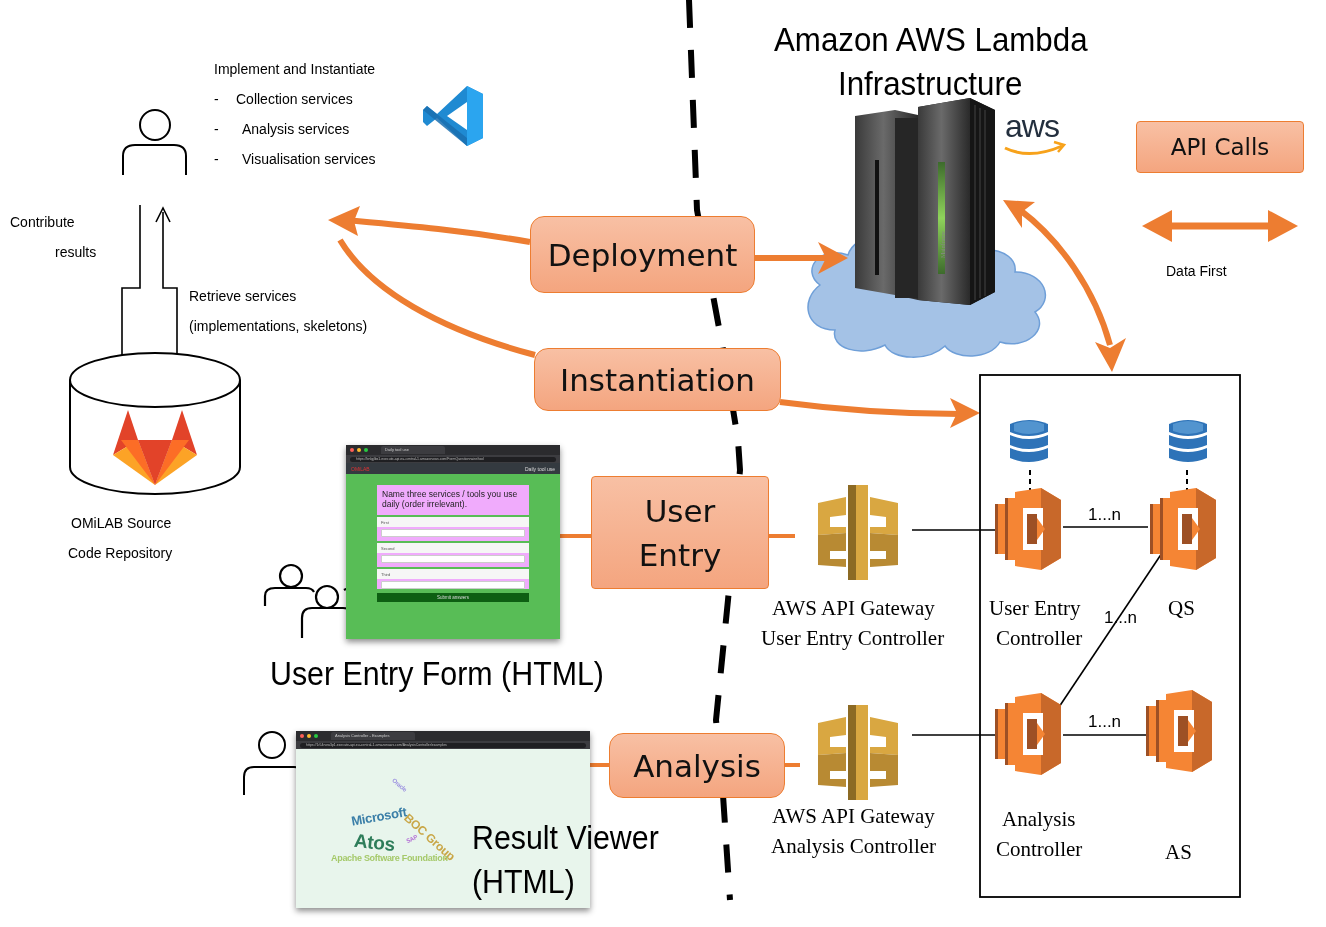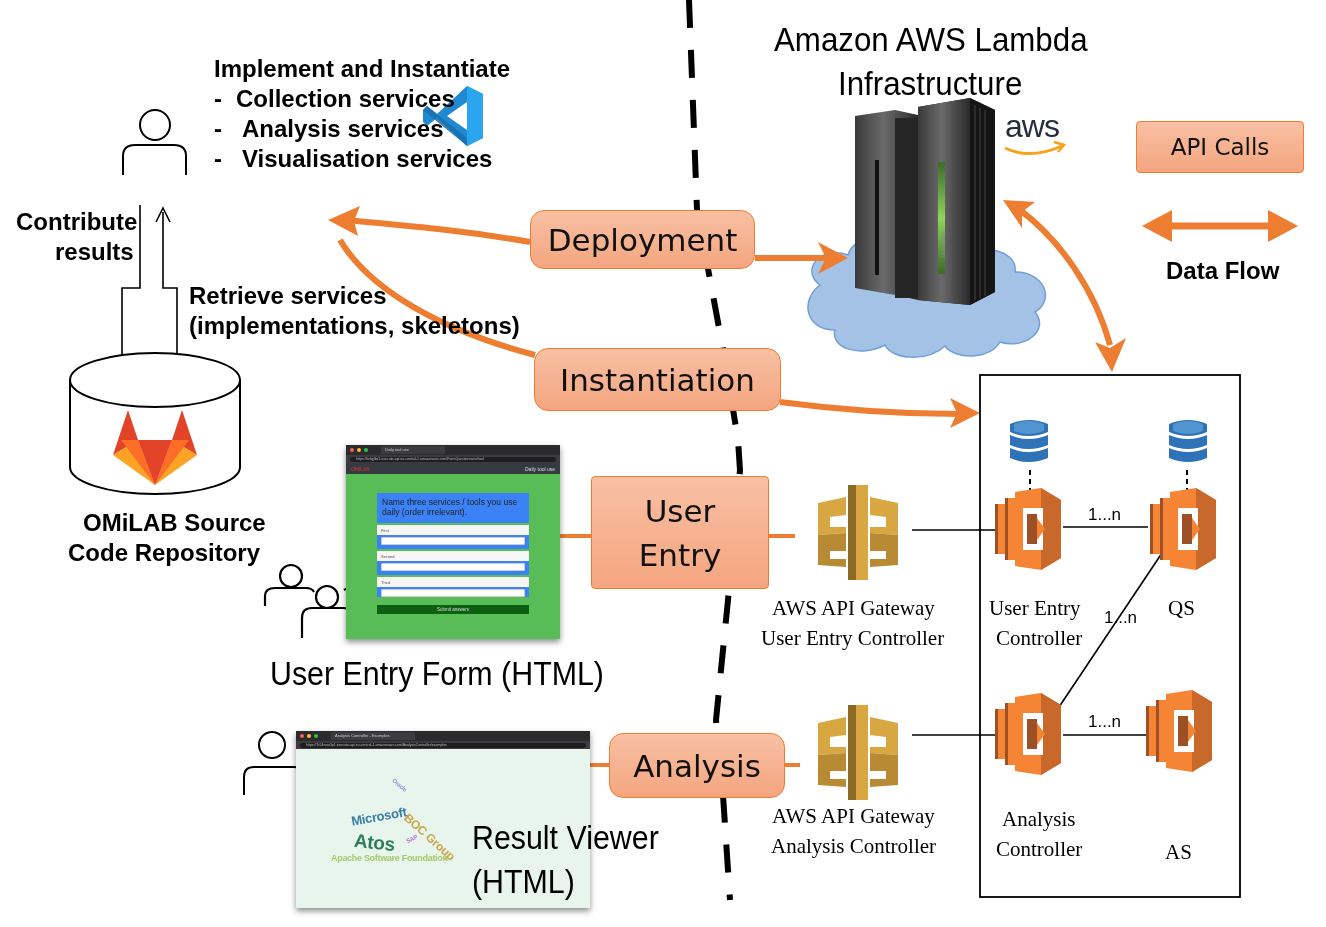--- a/index.html
+++ b/index.html
@@ -1,35 +1,35 @@
 <!DOCTYPE html>
 <html><head>
 <meta charset="utf-8">
 <style>
   html, body { margin:0; padding:0; background:#ffffff; }
   body { width:1326px; height:927px; position:relative; overflow:hidden;
          font-family:"Liberation Sans", sans-serif; color:#000; }
   .abs { position:absolute; }
   svg.layer { position:absolute; left:0; top:0; }
   .txt { position:absolute; white-space:nowrap; font-family:"Liberation Sans", sans-serif; }
-  .t20 { font-size:24px; line-height:30px;font-weight:bold; }
+  .t20 { font-size:14px; line-height:30px; }
   .t21 { font-size:21px; line-height:30px;font-family:Liberation Serif, serif; }
   .pill { position:absolute; box-sizing:border-box; border:1.5px solid #ed7d31;
           border-radius:14px; background:linear-gradient(#f8c0a4, #f4a57f);
           display:flex; align-items:center; justify-content:center; text-align:center;
           font-family:"DejaVu Sans", sans-serif; color:#111; }
   .browser { position:absolute; box-shadow:0 3px 6px rgba(0,0,0,.45); overflow:hidden; }
   .chrome-bar { background:#2b2b2e; height:10px; display:flex; align-items:center; padding-left:4px; gap:3px; }
   .dot { width:4px; height:4px; border-radius:50%; display:inline-block; }
   .tab { background:#3c3c40; height:8px; width:60px; margin-left:10px; border-radius:2px 2px 0 0;
          font-size:4px; color:#ccc; line-height:8px; padding-left:4px; }
   .url-bar { background:#3c3c40; height:8px; display:flex; align-items:center; padding:0 4px; }
   .url { flex:1; height:5px; background:#1f1f22; border-radius:3px; font-size:3.5px; color:#bbb; line-height:5px; padding-left:6px; overflow:hidden; }
   .app-bar { background:#343a40; height:11px; display:flex; justify-content:space-between; align-items:center; padding:0 5px; font-size:5px; color:#ddd; }
-  .form-card { background:#3b82f6; margin:8px auto; width:152px; }
+  .form-card { background:#f0abfc; margin:0 auto; width:152px; }
   .form-q { font-size:8.5px; line-height:10px; padding:4px 4px 6px 5px; color:#222; border-bottom:2px solid #58bd56; }
   .field-label { font-size:4px; color:#555; padding:3px 4px 2px; background:#f6f6f6; }
   .field-input { margin:2px 4px 4px; height:6px; border:1px solid #ccc; border-radius:1px; background:#fff; }
   .field-block { border-bottom:2px solid #58bd56; }
   .submit { background:#0d5f12; color:#ddd; font-size:4.5px; text-align:center; height:9px; line-height:9px; width:152px; margin:0 auto; }
   .wc { position:absolute; font-family:"Liberation Sans", sans-serif; font-weight:bold; white-space:nowrap; letter-spacing:-0.3px; }
 </style>
 </head>
 <body>
 
@@ -247,38 +247,38 @@
 </svg>
 
 <div class="txt t20" style="left:214px;top:54px">Implement and Instantiate</div>
 <div class="txt t20" style="left:214px;top:84px">-</div>
 <div class="txt t20" style="left:236px;top:84px">Collection services</div>
 <div class="txt t20" style="left:214px;top:114px">-</div>
 <div class="txt t20" style="left:242px;top:114px">Analysis services</div>
 <div class="txt t20" style="left:214px;top:144px">-</div>
 <div class="txt t20" style="left:242px;top:144px">Visualisation services</div>
 
-<div class="txt t20" style="left:16px;top:207px">Contribute</div>
+<div class="txt t20" style="left:10px;top:207px">Contribute</div>
 <div class="txt t20" style="left:55px;top:237px">results</div>
 <div class="txt t20" style="left:189px;top:281px">Retrieve services</div>
 <div class="txt t20" style="left:189px;top:311px">(implementations, skeletons)</div>
 
-<div class="txt t20" style="left:83px;top:508px">OMiLAB Source</div>
+<div class="txt t20" style="left:71px;top:508px">OMiLAB Source</div>
 <div class="txt t20" style="left:68px;top:538px">Code Repository</div>
 
 <div class="txt" style="left:774px;top:18px;font-size:34px;line-height:42px;transform:scaleX(0.92);transform-origin:left">Amazon AWS Lambda</div>
 <div class="txt" style="left:838px;top:62px;font-size:34px;line-height:42px;transform:scaleX(0.92);transform-origin:left">Infrastructure</div>
 
 <div class="txt" style="left:1005px;top:106px;font-size:32px;line-height:40px;color:#232f3e;letter-spacing:-1px">aws</div>
 <div class="txt" style="left:940px;top:258px;font-size:6px;color:#888;transform:rotate(-90deg);transform-origin:left top;font-family:'Liberation Serif',serif">Mainframe</div>
 
 <div class="pill" style="left:1136px;top:121px;width:168px;height:52px;font-size:23px;border-radius:4px">API Calls</div>
-<div class="txt t20" style="left:1166px;top:256px">Data Flow</div>
-
-<div class="pill" style="left:530px;top:210px;width:225px;height:59px;font-size:31px">Deployment</div>
+<div class="txt t20" style="left:1166px;top:256px">Data First</div>
+
+<div class="pill" style="left:530px;top:216px;width:225px;height:77px;font-size:31px">Deployment</div>
 <div class="pill" style="left:534px;top:348px;width:247px;height:63px;font-size:31px">Instantiation</div>
 <div class="pill" style="left:591px;top:476px;width:178px;height:113px;font-size:31px;flex-direction:column;line-height:44px;border-radius:4px">
   <span>User</span>
   <span>Entry</span>
 </div>
 <div class="pill" style="left:609px;top:733px;width:176px;height:65px;font-size:31px">Analysis</div>
 
 <div class="browser" style="left:346px;top:445px;width:214px;height:194px;background:#58bd56">
   <div class="chrome-bar">
     <span class="dot" style="background:#ff5f57"></span>

